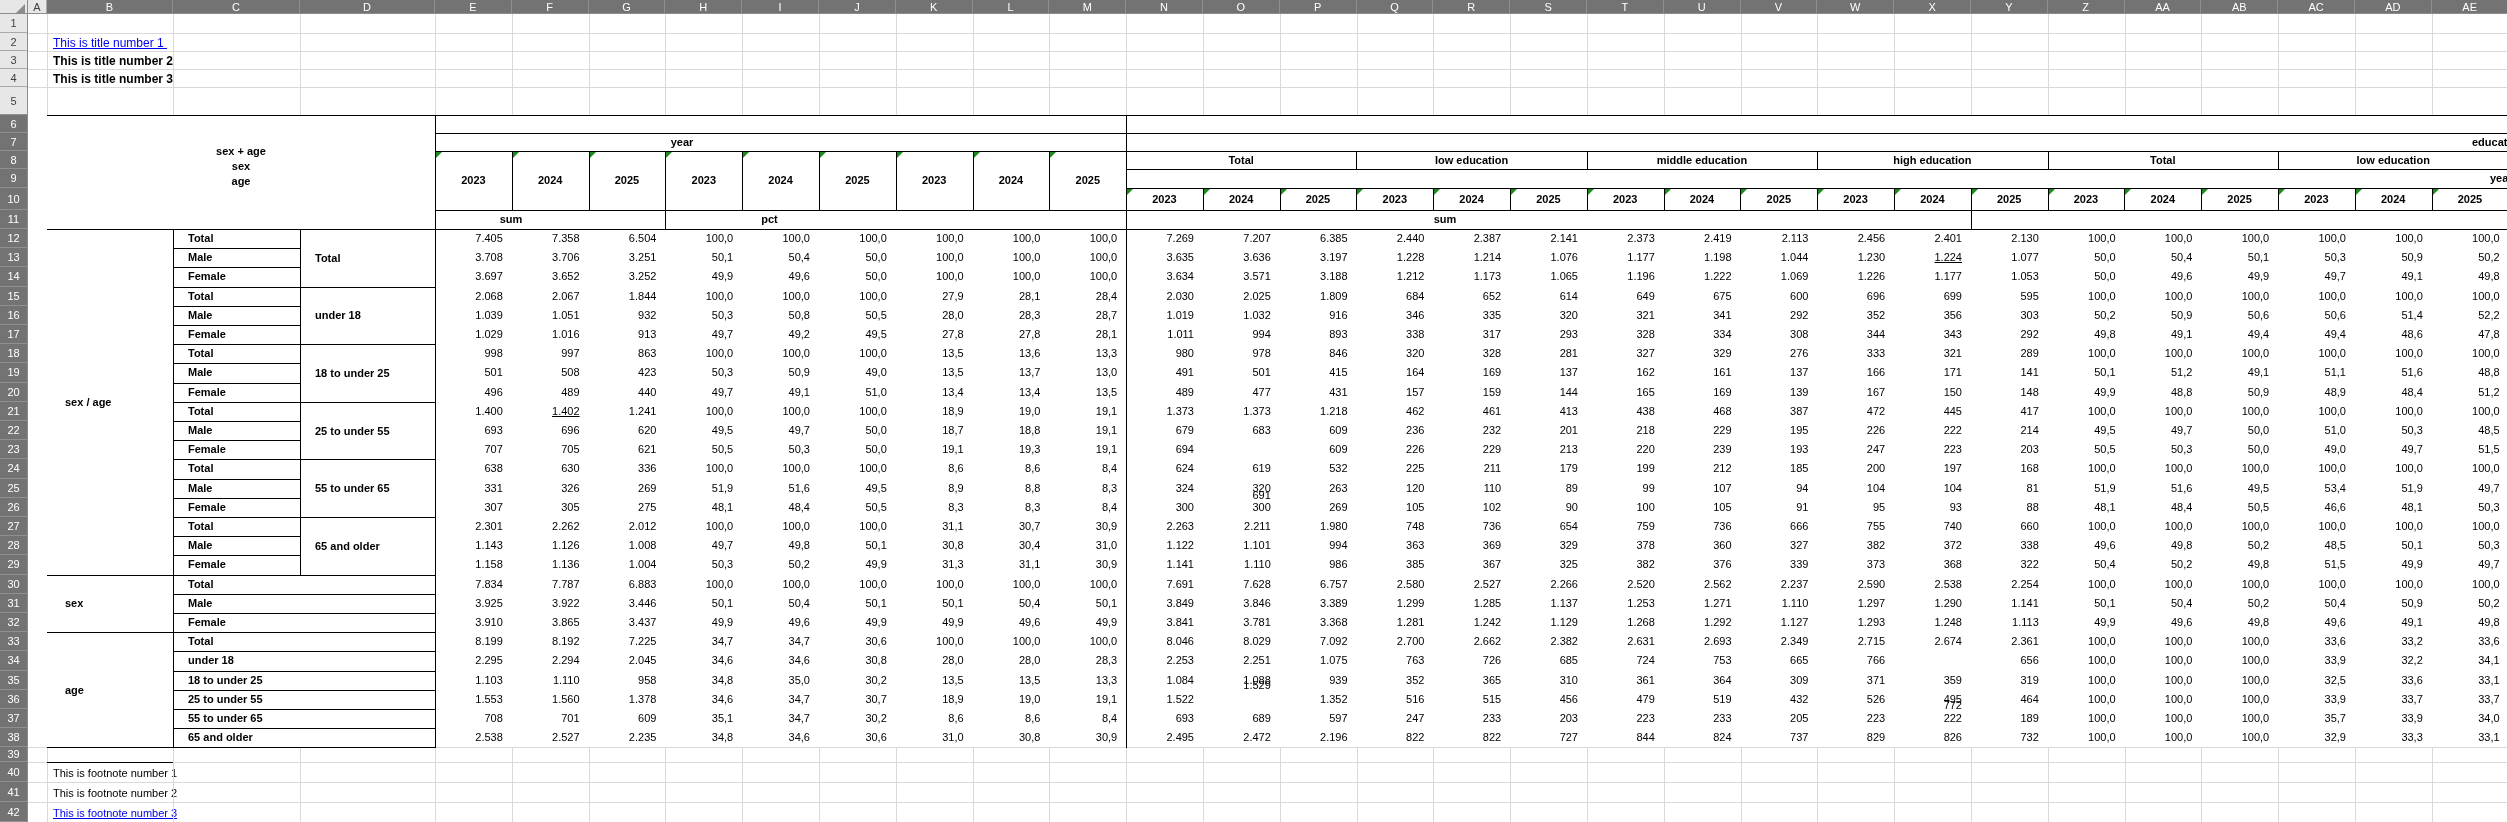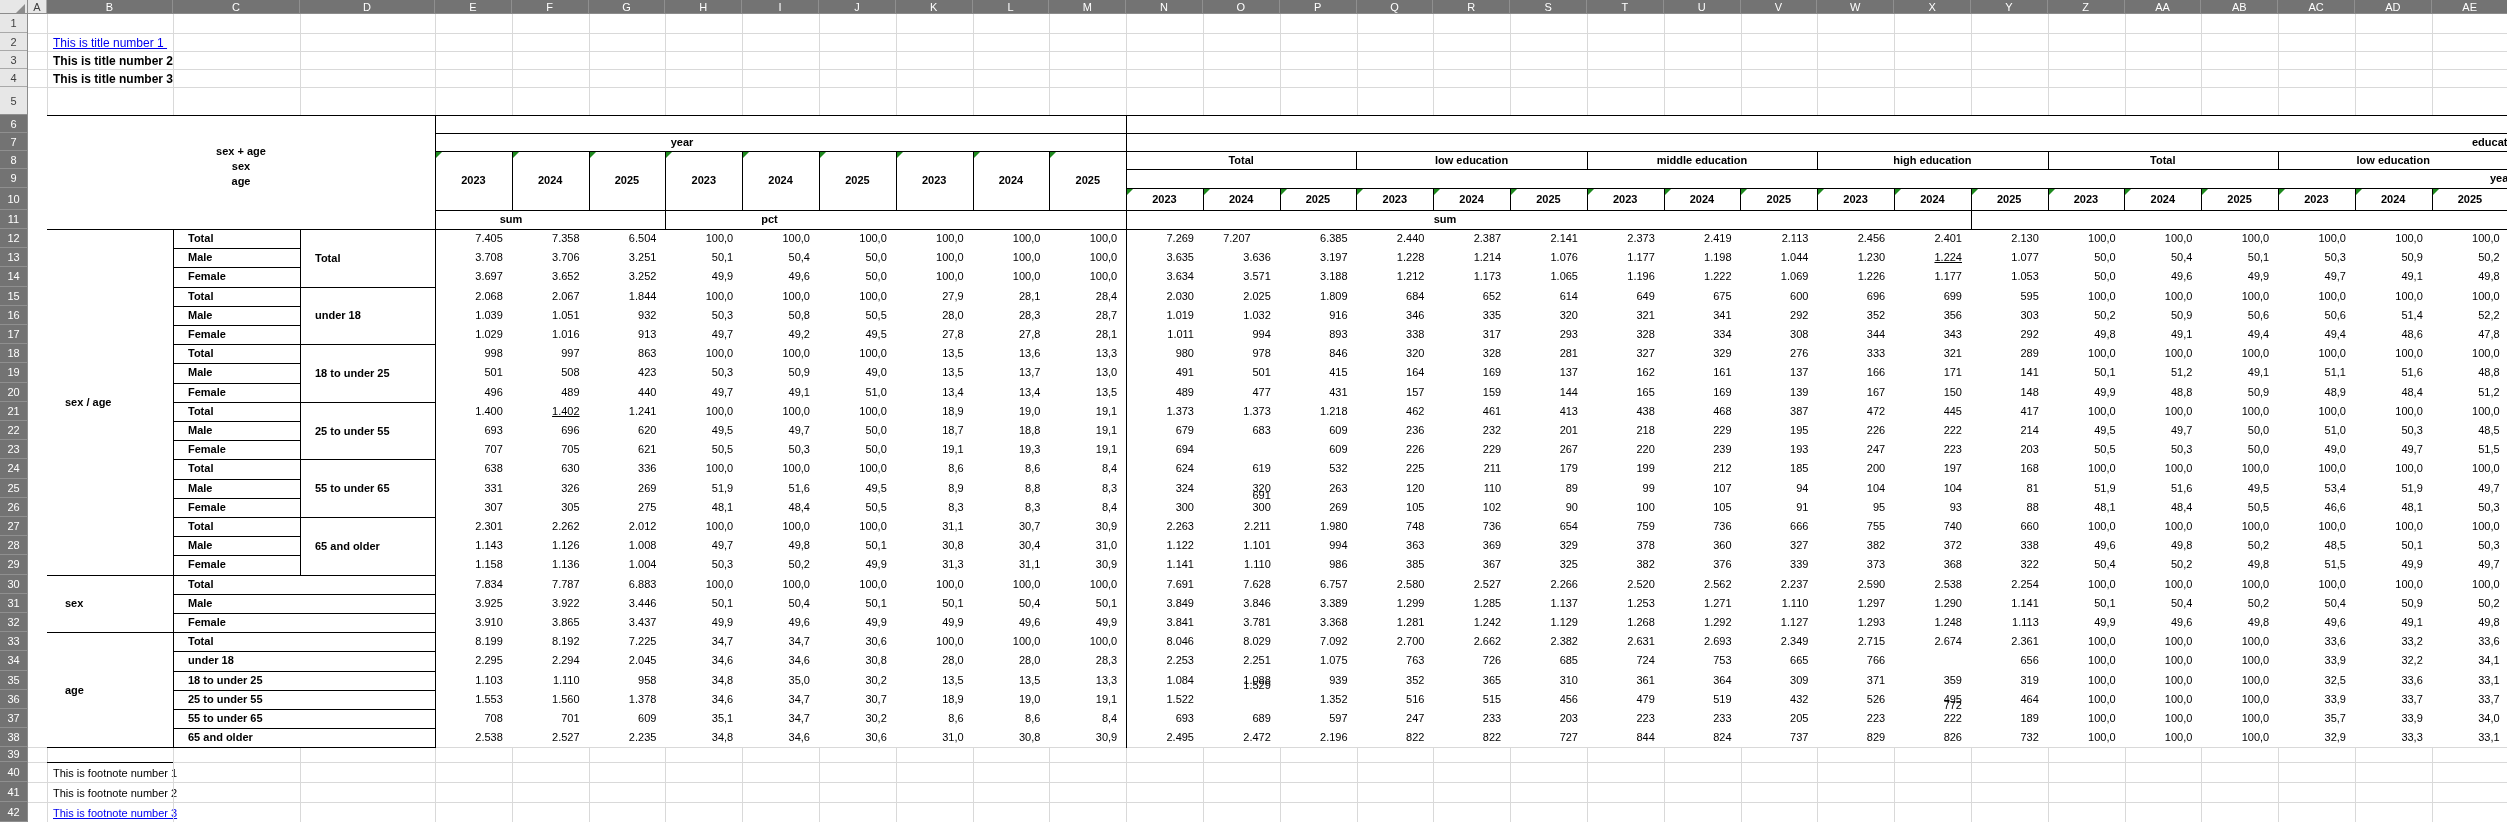--- a/index.html
+++ b/index.html
@@ -412,21 +412,21 @@
     <div class="abs num" style="left: 435px; top: 229px; width: 76.8px; height: 19.2px; line-height: 19.2px;">7.405</div>
     <div class="abs num" style="left: 511.8px; top: 229px; width: 76.8px; height: 19.2px; line-height: 19.2px;">7.358</div>
     <div class="abs num" style="left: 588.6px; top: 229px; width: 76.8px; height: 19.2px; line-height: 19.2px;">6.504</div>
     <div class="abs num" style="left: 665.4px; top: 229px; width: 76.8px; height: 19.2px; line-height: 19.2px;">100,0</div>
     <div class="abs num" style="left: 742.2px; top: 229px; width: 76.8px; height: 19.2px; line-height: 19.2px;">100,0</div>
     <div class="abs num" style="left: 819px; top: 229px; width: 76.8px; height: 19.2px; line-height: 19.2px;">100,0</div>
     <div class="abs num" style="left: 895.8px; top: 229px; width: 76.8px; height: 19.2px; line-height: 19.2px;">100,0</div>
     <div class="abs num" style="left: 972.6px; top: 229px; width: 76.8px; height: 19.2px; line-height: 19.2px;">100,0</div>
     <div class="abs num" style="left: 1049.4px; top: 229px; width: 76.8px; height: 19.2px; line-height: 19.2px;">100,0</div>
     <div class="abs num" style="left: 1126.2px; top: 229px; width: 76.8px; height: 19.2px; line-height: 19.2px;">7.269</div>
-    <div class="abs num" style="left: 1203px; top: 229px; width: 76.8px; height: 19.2px; line-height: 19.2px; text-align: center;">7.207</div>
+    <div class="abs num" style="left: 1203px; top: 229px; width: 76.8px; height: 19.2px; line-height: 19.2px;">7.207</div>
     <div class="abs num" style="left: 1279.8px; top: 229px; width: 76.8px; height: 19.2px; line-height: 19.2px;">6.385</div>
     <div class="abs num" style="left: 1356.6px; top: 229px; width: 76.8px; height: 19.2px; line-height: 19.2px;">2.440</div>
     <div class="abs num" style="left: 1433.4px; top: 229px; width: 76.8px; height: 19.2px; line-height: 19.2px;">2.387</div>
     <div class="abs num" style="left: 1510.2px; top: 229px; width: 76.8px; height: 19.2px; line-height: 19.2px;">2.141</div>
     <div class="abs num" style="left: 1587px; top: 229px; width: 76.8px; height: 19.2px; line-height: 19.2px;">2.373</div>
     <div class="abs num" style="left: 1663.8px; top: 229px; width: 76.8px; height: 19.2px; line-height: 19.2px;">2.419</div>
     <div class="abs num" style="left: 1740.6px; top: 229px; width: 76.8px; height: 19.2px; line-height: 19.2px;">2.113</div>
     <div class="abs num" style="left: 1817.4px; top: 229px; width: 76.8px; height: 19.2px; line-height: 19.2px;">2.456</div>
     <div class="abs num" style="left: 1894.2px; top: 229px; width: 76.8px; height: 19.2px; line-height: 19.2px;">2.401</div>
     <div class="abs num" style="left: 1971px; top: 229px; width: 76.8px; height: 19.2px; line-height: 19.2px;">2.130</div>
@@ -713,21 +713,21 @@
     <div class="abs num" style="left: 742.2px; top: 440.2px; width: 76.8px; height: 19.2px; line-height: 19.2px;">50,3</div>
     <div class="abs num" style="left: 819px; top: 440.2px; width: 76.8px; height: 19.2px; line-height: 19.2px;">50,0</div>
     <div class="abs num" style="left: 895.8px; top: 440.2px; width: 76.8px; height: 19.2px; line-height: 19.2px;">19,1</div>
     <div class="abs num" style="left: 972.6px; top: 440.2px; width: 76.8px; height: 19.2px; line-height: 19.2px;">19,3</div>
     <div class="abs num" style="left: 1049.4px; top: 440.2px; width: 76.8px; height: 19.2px; line-height: 19.2px;">19,1</div>
     <div class="abs num" style="left: 1126.2px; top: 440.2px; width: 76.8px; height: 19.2px; line-height: 19.2px;">694</div>
     <div class="abs num" style="left: 1203px; top: 440.2px; width: 76.8px; height: 19.2px; line-height: 19.2px; margin-top: 46px;">691</div>
     <div class="abs num" style="left: 1279.8px; top: 440.2px; width: 76.8px; height: 19.2px; line-height: 19.2px;">609</div>
     <div class="abs num" style="left: 1356.6px; top: 440.2px; width: 76.8px; height: 19.2px; line-height: 19.2px;">226</div>
     <div class="abs num" style="left: 1433.4px; top: 440.2px; width: 76.8px; height: 19.2px; line-height: 19.2px;">229</div>
-    <div class="abs num" style="left: 1510.2px; top: 440.2px; width: 76.8px; height: 19.2px; line-height: 19.2px;">267</div>
+    <div class="abs num" style="left: 1510.2px; top: 440.2px; width: 76.8px; height: 19.2px; line-height: 19.2px;">213</div>
     <div class="abs num" style="left: 1587px; top: 440.2px; width: 76.8px; height: 19.2px; line-height: 19.2px;">220</div>
     <div class="abs num" style="left: 1663.8px; top: 440.2px; width: 76.8px; height: 19.2px; line-height: 19.2px;">239</div>
     <div class="abs num" style="left: 1740.6px; top: 440.2px; width: 76.8px; height: 19.2px; line-height: 19.2px;">193</div>
     <div class="abs num" style="left: 1817.4px; top: 440.2px; width: 76.8px; height: 19.2px; line-height: 19.2px;">247</div>
     <div class="abs num" style="left: 1894.2px; top: 440.2px; width: 76.8px; height: 19.2px; line-height: 19.2px;">223</div>
     <div class="abs num" style="left: 1971px; top: 440.2px; width: 76.8px; height: 19.2px; line-height: 19.2px;">203</div>
     <div class="abs num" style="left: 2047.8px; top: 440.2px; width: 76.8px; height: 19.2px; line-height: 19.2px;">50,5</div>
     <div class="abs num" style="left: 2124.6px; top: 440.2px; width: 76.8px; height: 19.2px; line-height: 19.2px;">50,3</div>
     <div class="abs num" style="left: 2201.4px; top: 440.2px; width: 76.8px; height: 19.2px; line-height: 19.2px;">50,0</div>
     <div class="abs num" style="left: 2278.2px; top: 440.2px; width: 76.8px; height: 19.2px; line-height: 19.2px;">49,0</div>

